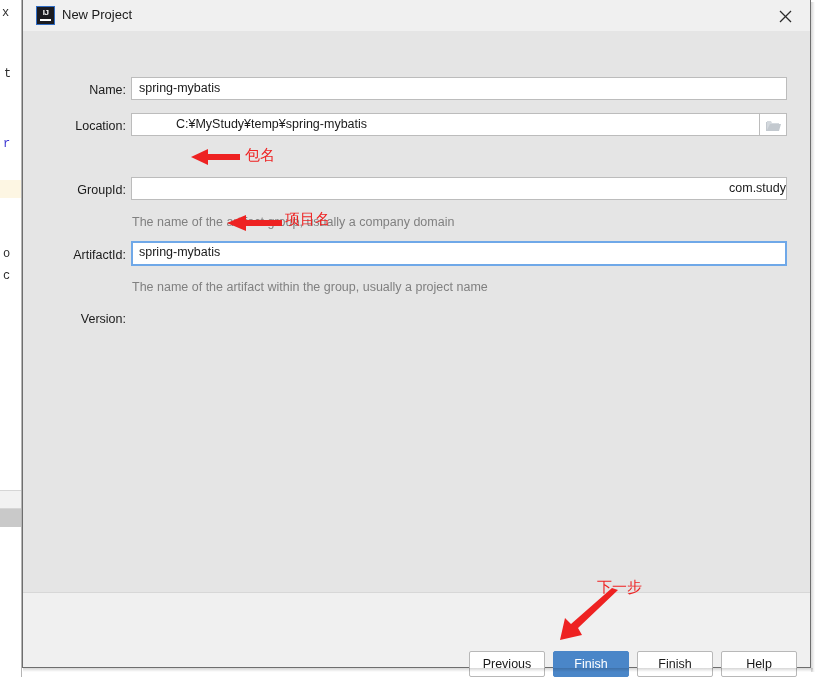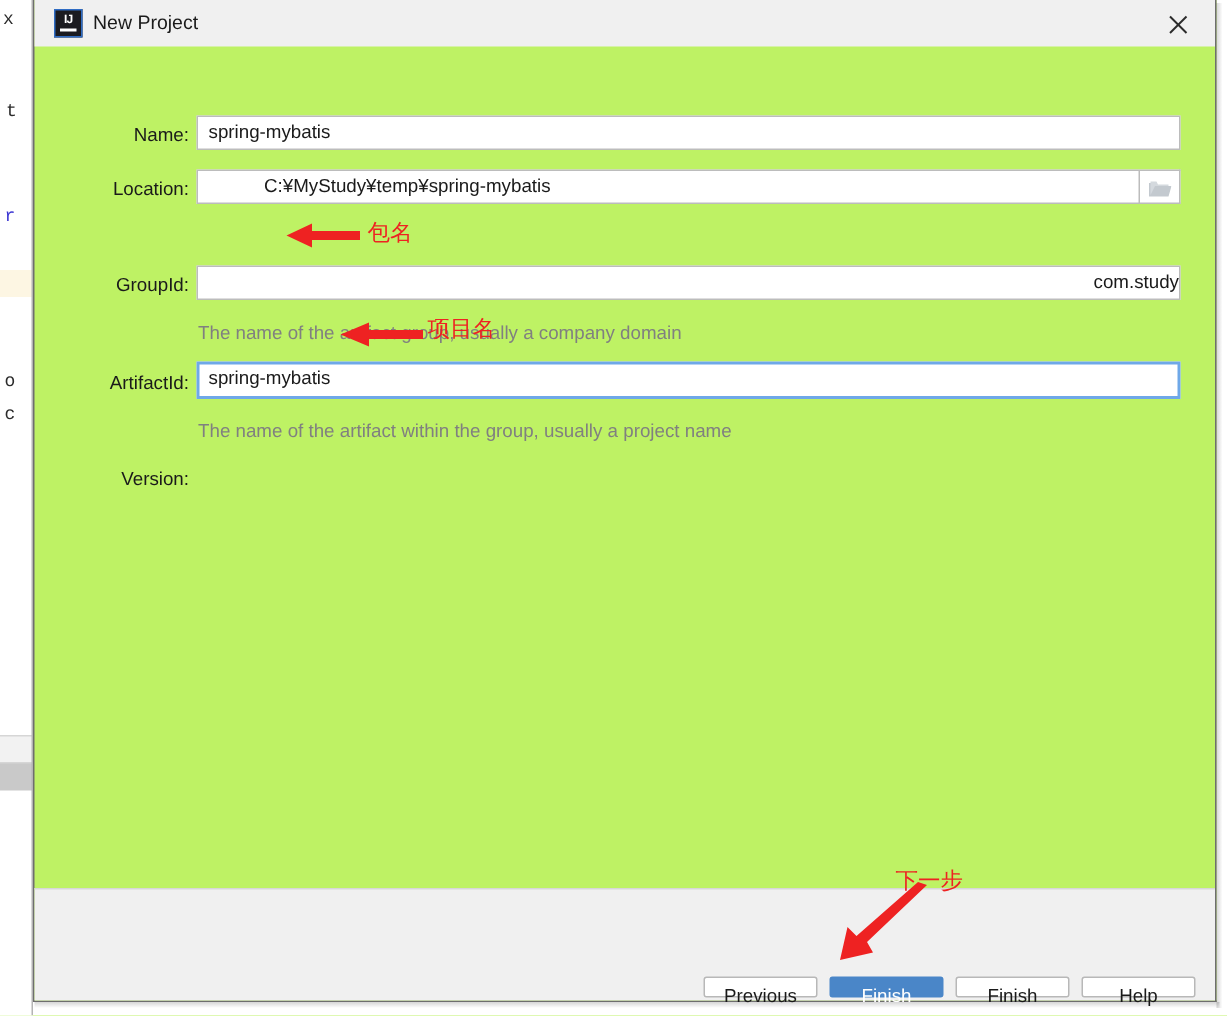--- a/index.html
+++ b/index.html
@@ -52,21 +52,21 @@
     width: 1px; height: 100%;
     background: #b4b4b4;
   }
 
   
   #dialog {
     position: absolute;
     left: 22px; top: 0;
     width: 789px;
     height: 668px;
-    background: #bef264;
+    background: #e5e5e5;
     border: 1px solid #6e6e6e;
     border-top: none;
     box-sizing: border-box;
   }
   #dialog-shadow {
     position: absolute;
     left: 23px; top: 668px;
     width: 790px; height: 4px;
     background: linear-gradient(to bottom, rgba(0,0,0,0.16), rgba(0,0,0,0));
   }
@@ -206,21 +206,21 @@
     width: 100%;
     height: 75px;
     border-top: 1px solid #d7d7d7;
     background: #f0f0f0;
     box-sizing: border-box;
   }
   .dlg-button {
     position: absolute;
     top: 58px;
     box-sizing: border-box;
-    height: 14px;
+    height: 26px;
     line-height: 24px;
     text-align: center;
     font-size: 12.5px;
     background: #ffffff;
     border: 1px solid #b8b8b8;
     border-radius: 2px;
     color: #1a1a1a;
     cursor: default;
   }
   .dlg-button.primary {

